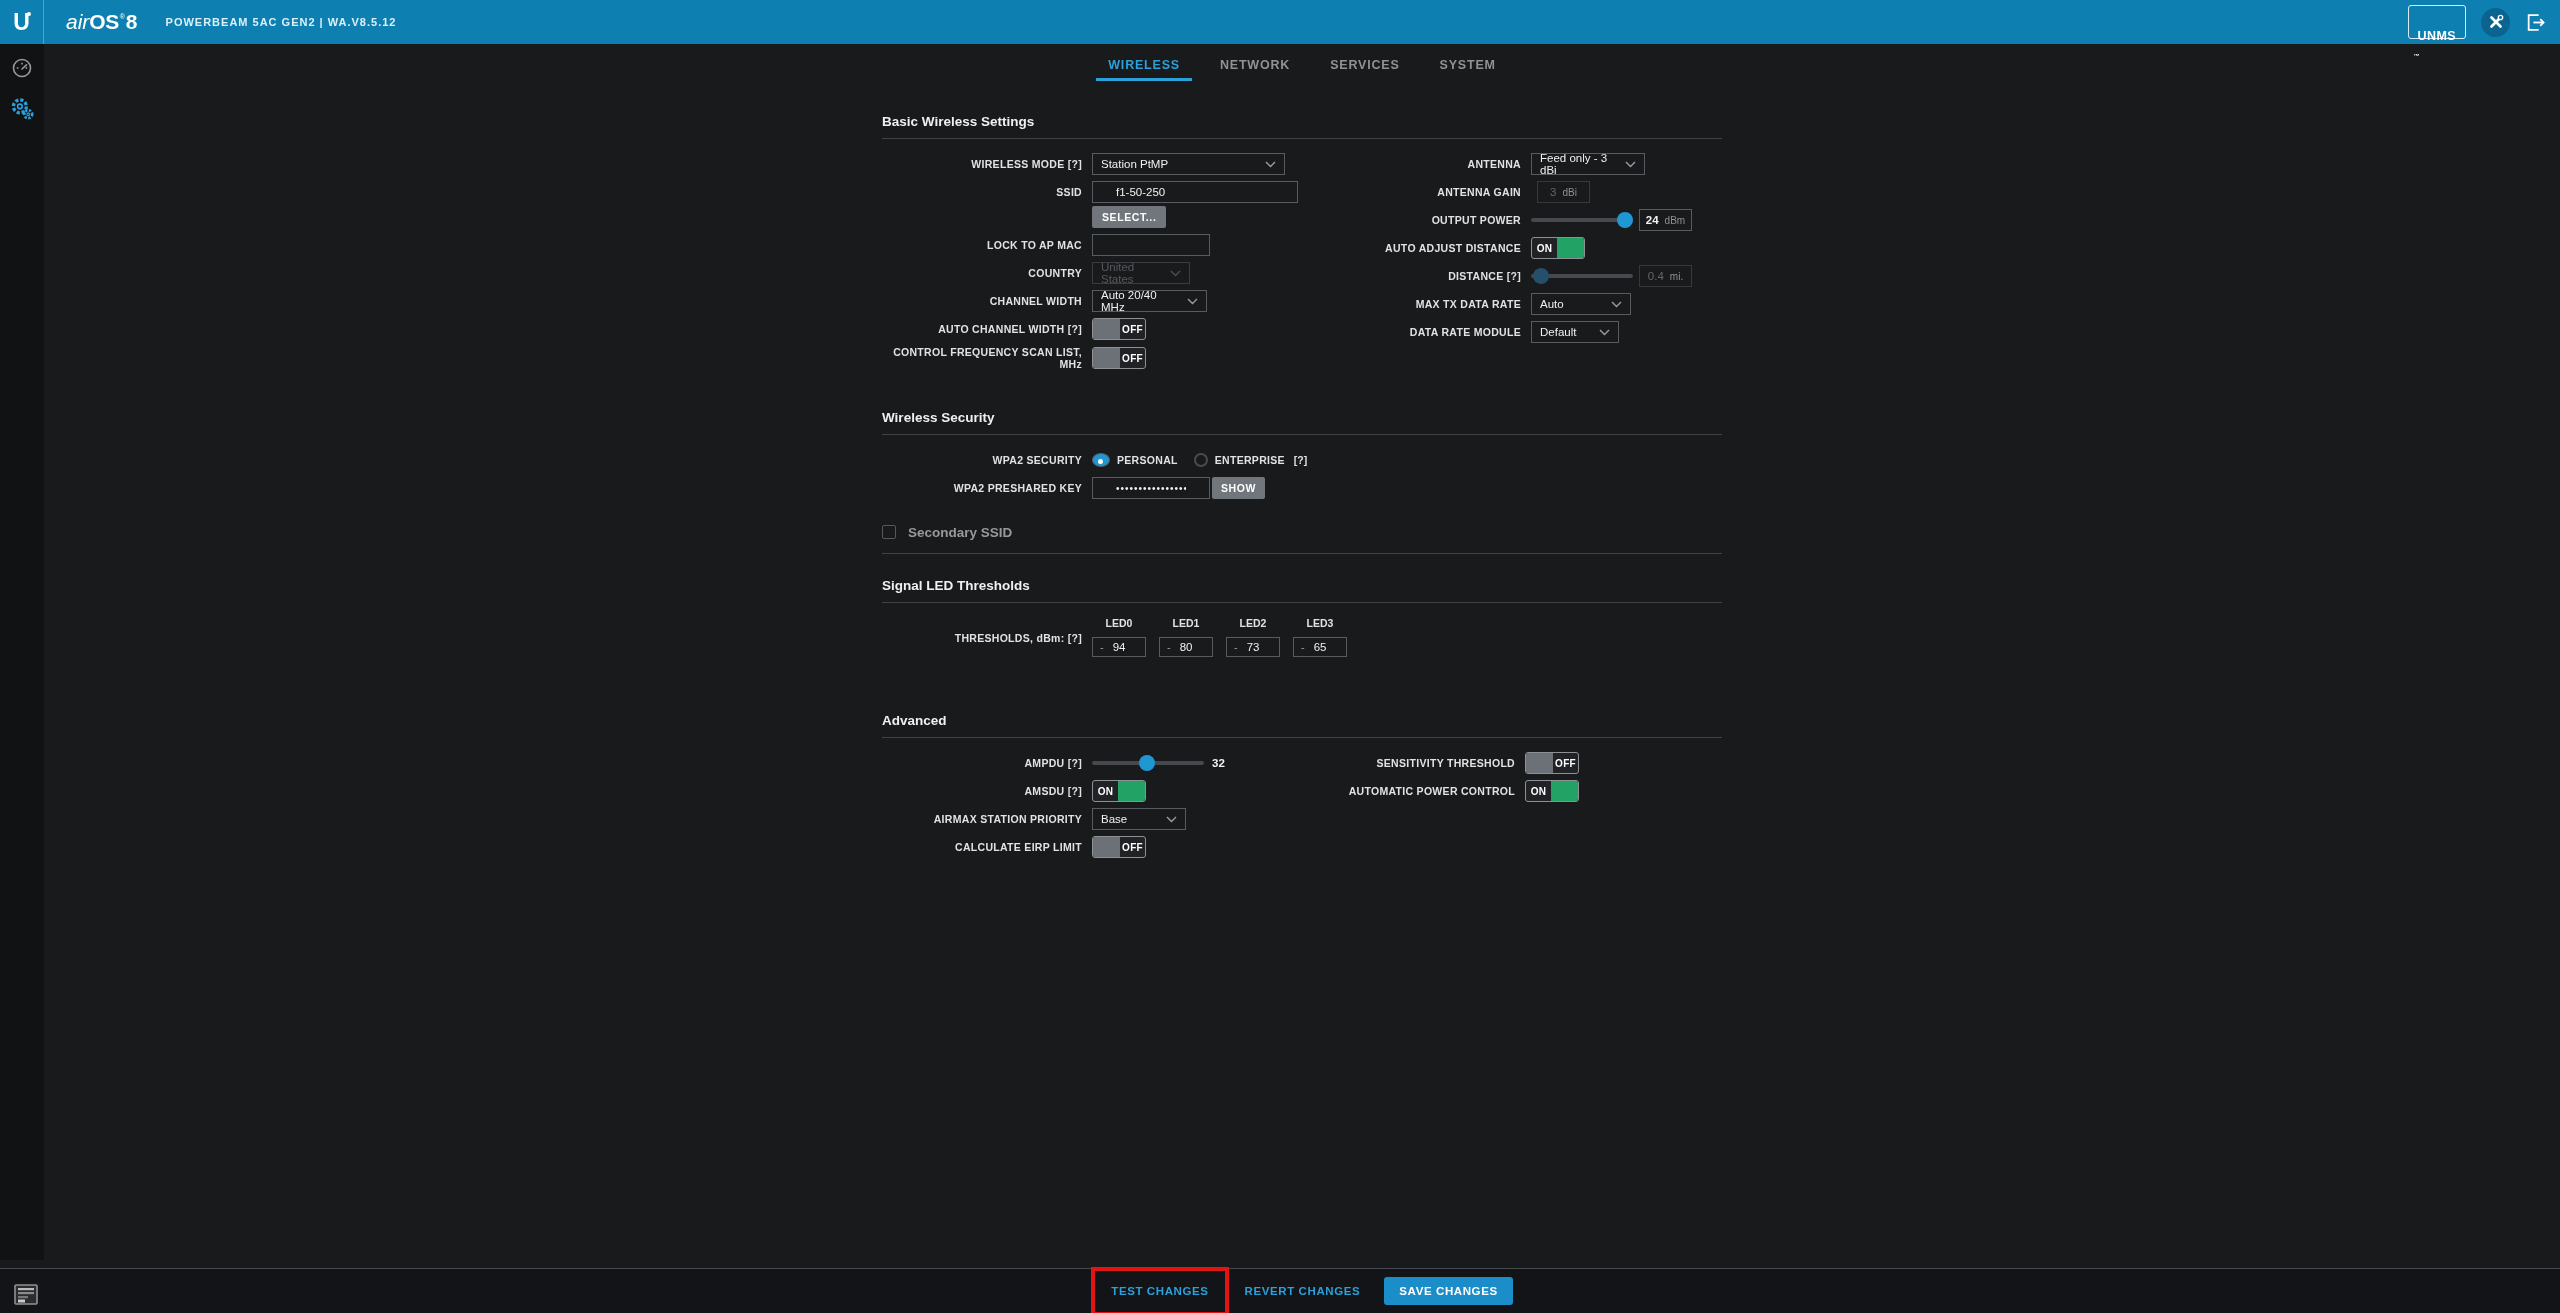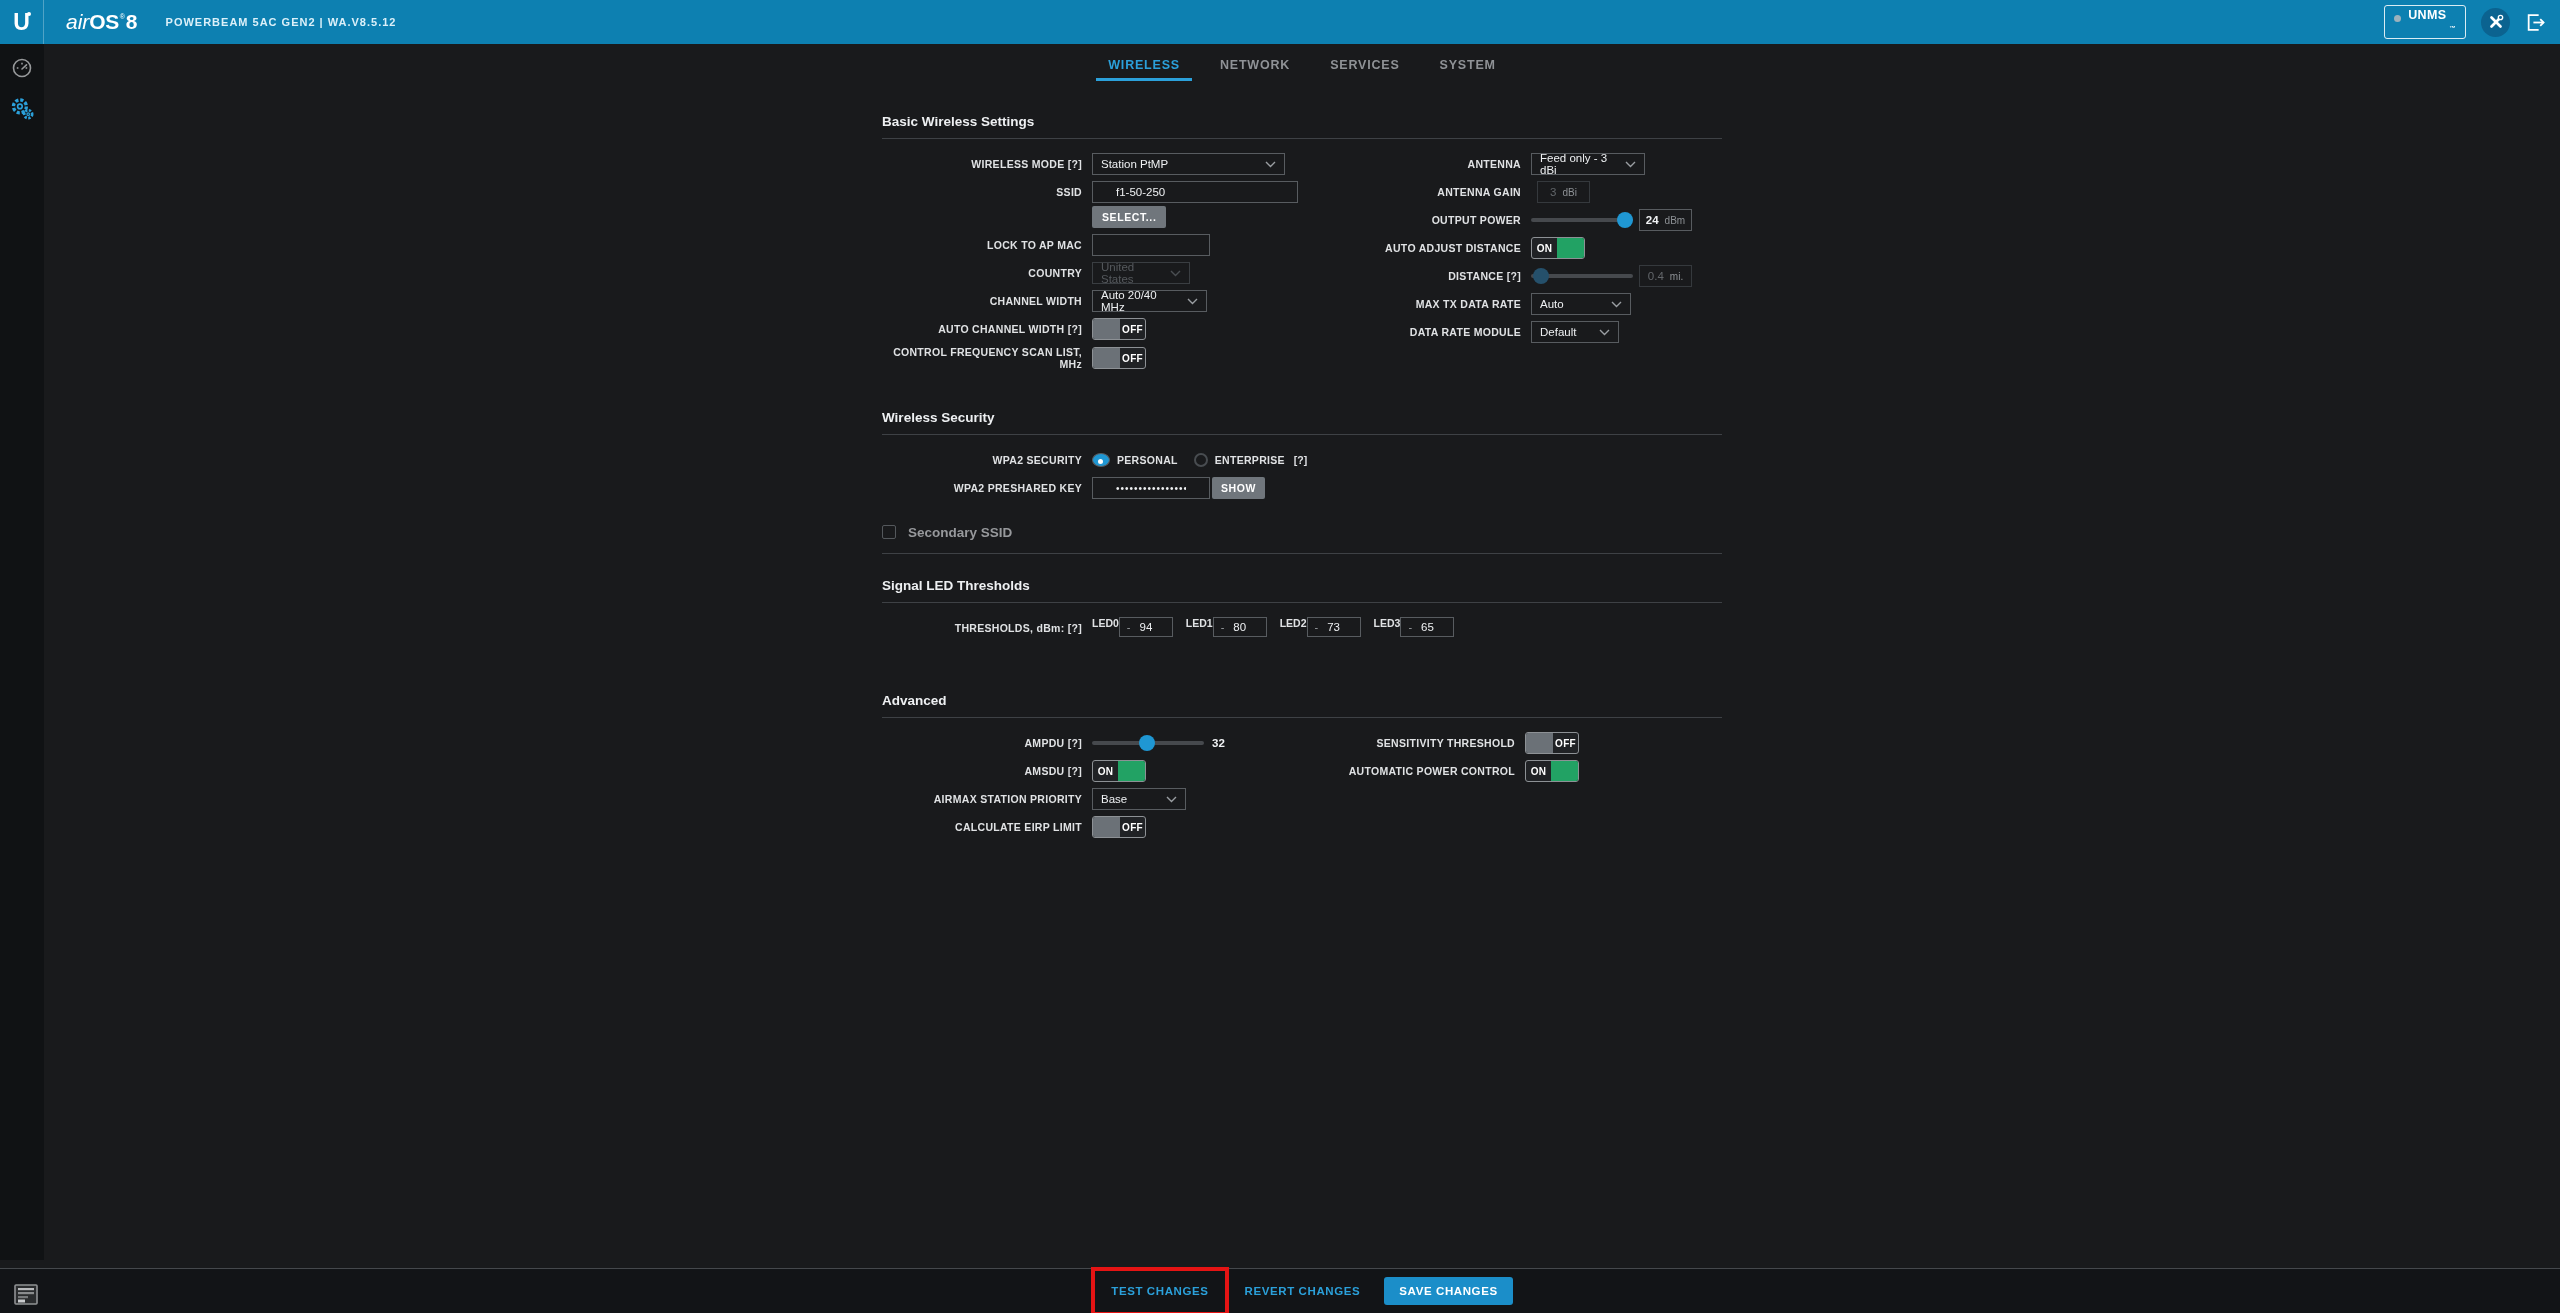--- a/index.html
+++ b/index.html
@@ -17,21 +17,21 @@
   .logo-cell { width:44px; height:100%; display:flex; align-items:center; justify-content:center; border-right:1px solid rgba(255,255,255,.28); }
   .ulogo { color:#fff; font-weight:bold; font-size:23px; line-height:1; position:relative; }
   .ulogo .udot { position:absolute; top:1px; right:-1px; width:4px; height:4px; background:#fff; border-radius:50%; }
   .brand { margin-left:22px; color:#fff; font-size:21px; display:flex; align-items:baseline; }
   .brand .air { font-style:italic; font-weight:300; }
   .brand .os { font-weight:800; letter-spacing:-.5px; }
   .brand .reg { font-size:7px; align-self:flex-start; margin:3px 1px 0 1px; }
   .brand .ver { font-weight:800; }
   .device-title { margin-left:28px; font-size:11px; font-weight:bold; letter-spacing:1px; color:#dcf0f9; }
   .top-right { margin-left:auto; display:flex; align-items:center; gap:15px; margin-right:14px; }
-  .unms-btn { border:1px solid rgba(255,255,255,.85); border-radius:3px; height:25px; padding:16px 9px; display:flex; align-items:flex-end; gap:7px; color:#fff; font-weight:bold; font-size:12.5px; letter-spacing:.4px; cursor:pointer; background:transparent; }
+  .unms-btn { border:1px solid rgba(255,255,255,.85); border-radius:3px; height:25px; padding:16px 9px; display:flex; align-items:center; gap:7px; color:#fff; font-weight:bold; font-size:12.5px; letter-spacing:.4px; cursor:pointer; background:transparent;flex-direction:column; }
   .unms-dot { width:7px; height:7px; border-radius:50%; background:#9db1bc; }
   .unms-tm { font-size:6px; align-self:flex-start; margin-top:3px; margin-left:-4px; }
   .tools-btn { width:29px; height:29px; border-radius:50%; background:#0b6390; display:flex; align-items:center; justify-content:center; cursor:pointer; }
   .logout-btn { display:flex; cursor:pointer; }
 
   
   .sidebar { position:fixed; top:44px; left:0; bottom:53px; width:44px; background:#101214; display:flex; flex-direction:column; align-items:center; padding-top:12px; gap:16px; z-index:10; }
   .side-icon { cursor:pointer; display:flex; }
 
   
@@ -87,21 +87,21 @@
   .r-help { font-size:10.5px; font-weight:bold; color:#e0e2e4; margin-left:9px; }
   .radio-group .gap { width:16px; }
   .checkbox { width:14px; height:14px; border:1px solid #54585c; border-radius:2px; background:transparent; cursor:pointer; flex:0 0 auto; }
   .subhead { margin-top:26px; padding-bottom:13px; border-bottom:1px solid #3e4145; display:flex; align-items:flex-start; gap:12px; }
   .subhead-lbl { font-size:13.5px; font-weight:bold; color:#97999c; }
 
   
   .led-row { display:flex; align-items:center; }
   .led-row .lbl { padding-top:2px; }
   .led-group { display:flex; gap:13px; }
-  .led { display:flex; flex-direction:row; align-items:center; }
+  .led { display:flex; flex-direction:column; align-items:center; }
   .led-name { font-size:10.5px; font-weight:bold; color:#e0e2e4; margin-bottom:8px; }
   .led-box { width:54px; height:20px; border:1px solid #585c60; display:flex; align-items:center; padding:0 7px; }
   .led-box .minus { color:#9b9fa3; font-size:11px; margin-right:9px; }
   .led-box input { width:22px; background:transparent; border:none; color:#eef0f2; font-family:"Liberation Sans",sans-serif; font-size:11.5px; outline:none; }
 
   
   .footer { position:fixed; bottom:0; left:0; right:0; height:45px; background:#121417; border-top:1px solid #45484c; z-index:20; }
   .footer-center { height:100%; margin-left:44px; display:flex; align-items:center; justify-content:center; }
   .annotation-box { border:4px solid #e51414; height:49px; display:flex; align-items:center; justify-content:center; padding:0 16px; margin-right:16px; }
   .link-btn { background:none; border:none; color:#2ba0da; font-family:"Liberation Sans",sans-serif; font-size:11.5px; font-weight:bold; letter-spacing:.6px; cursor:pointer; }

